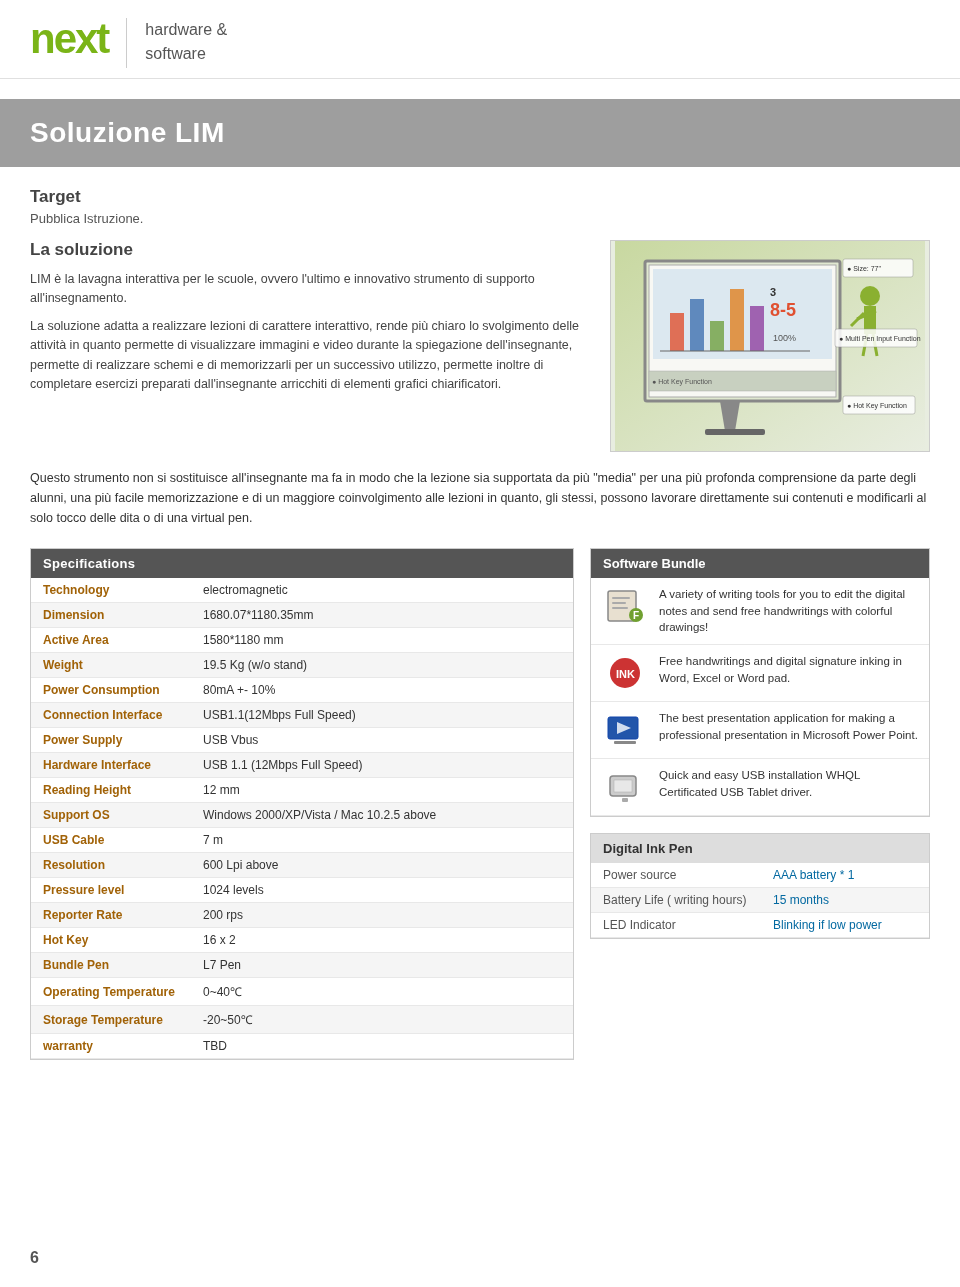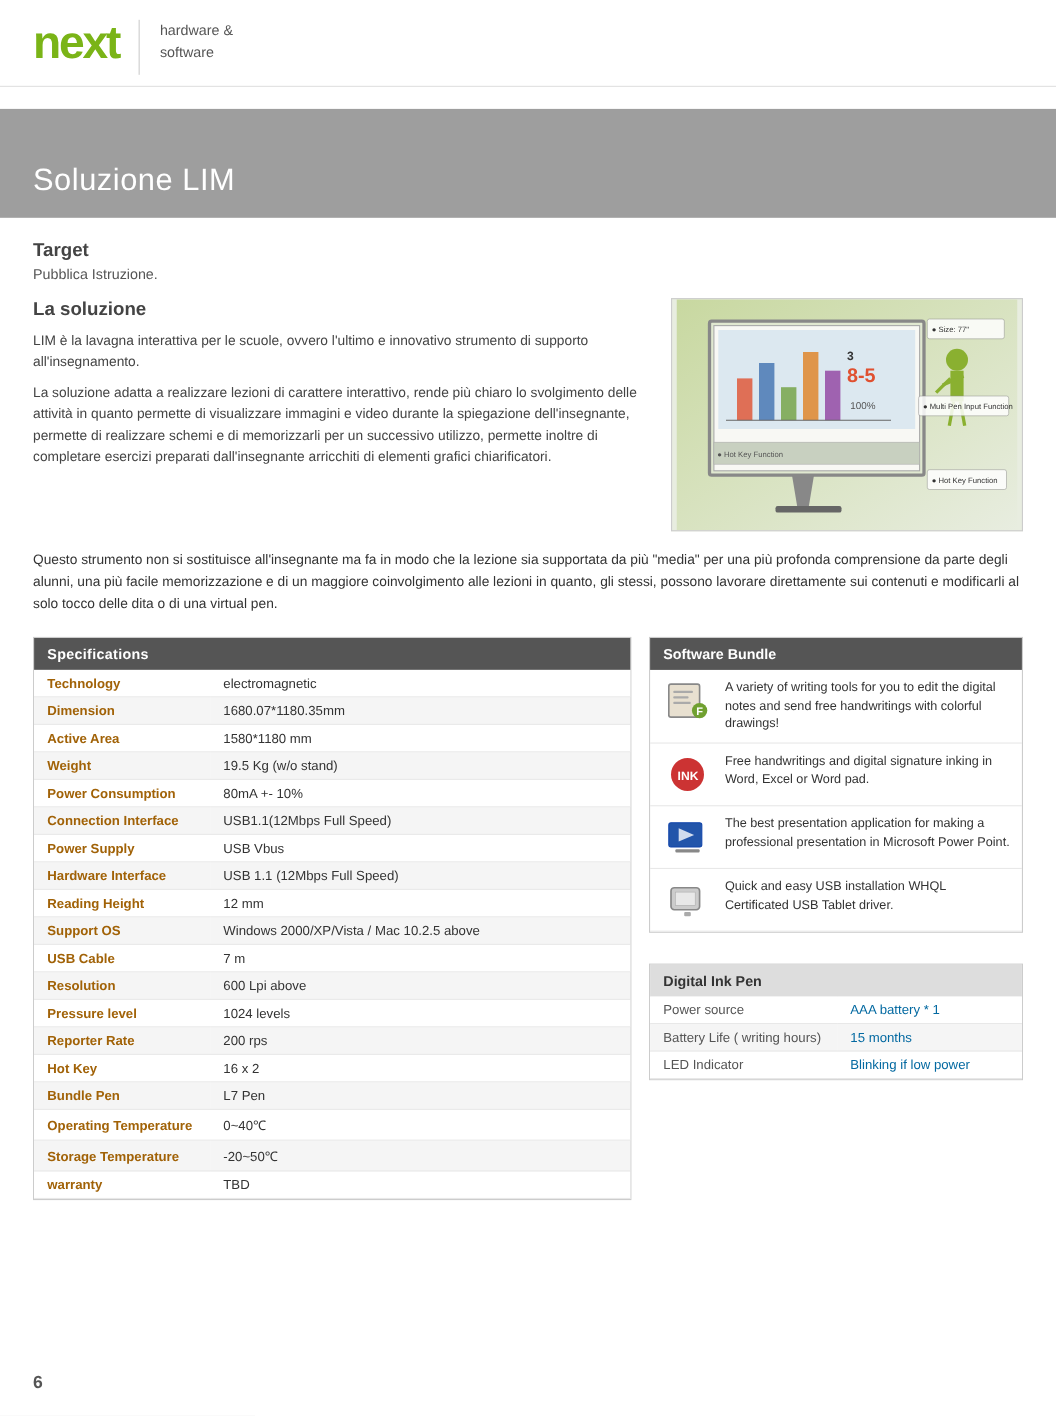--- a/index.html
+++ b/index.html
@@ -33,37 +33,36 @@
       letter-spacing: -2px;
       line-height: 1;
     }
     .logo-divider {
       width: 1px;
       height: 50px;
       background: #ccc;
       margin: 0 18px;
     }
     .logo-subtitle {
-      font-size: 13px;
+      font-size: 16px;
       color: #555;
       line-height: 1.5;
     }
 
     
     .title-banner {
       background: #9e9e9e;
       padding: 18px 30px;
       margin: 20px 0 0 0;
     }
     .title-banner h1 {
       font-size: 28px;
       color: #fff;
-      font-weight: 400;
+      font-weight: 700;
       letter-spacing: 0.5px;
-      margin-top: 31px;
     }
 
     
     .content {
       padding: 20px 30px;
     }
 
     
     .target-label {
       font-size: 17px;
@@ -241,21 +240,21 @@
       bottom: 20px;
       left: 30px;
       font-size: 16px;
       font-weight: 700;
       color: #555;
     }
 
     .software-right-col {
       display: flex;
       flex-direction: column;
-      gap: 16px;
+      gap: 4px;
     }
   </style>
 </head>
 <body>
 
 <div class="page">
 
   <div class="header">
     <div class="logo-next">next</div>
     <div class="logo-divider"></div>

